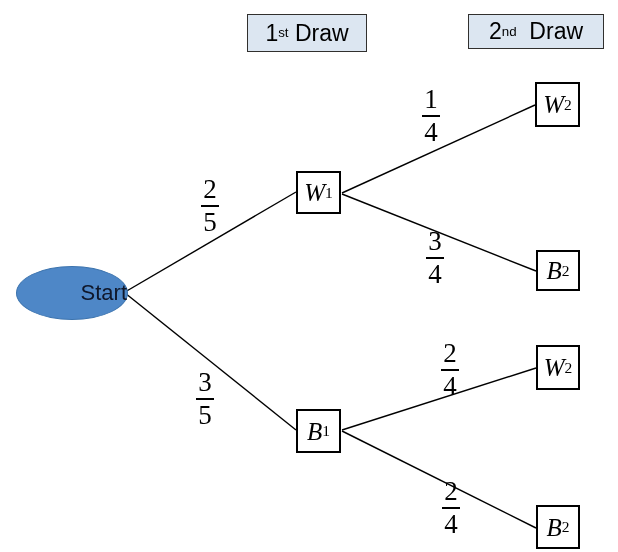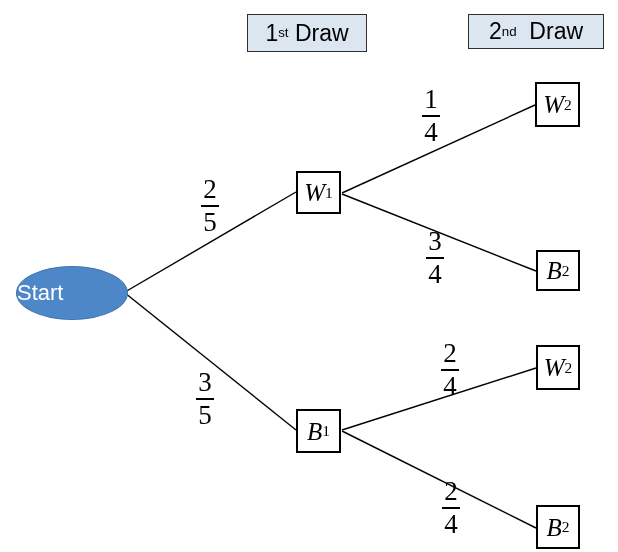--- a/index.html
+++ b/index.html
@@ -45,25 +45,25 @@
 
   .start-node {
     position: absolute;
     left: 16px;
     top: 266px;
     width: 110px;
     height: 52px;
     border-radius: 50%;
     background: #4e87c7;
     border: 1px solid #3d74ae;
-    color: #ffffff;
+    color: #0f172a;
     font-size: 22px;
     display: flex;
     align-items: center;
-    justify-content: flex-start;
+    justify-content: flex-end;
   }
 
   .node {
     position: absolute;
     box-sizing: border-box;
     background: #ffffff;
     border: 2px solid #000000;
     color: #000000;
     display: flex;
     align-items: center;

